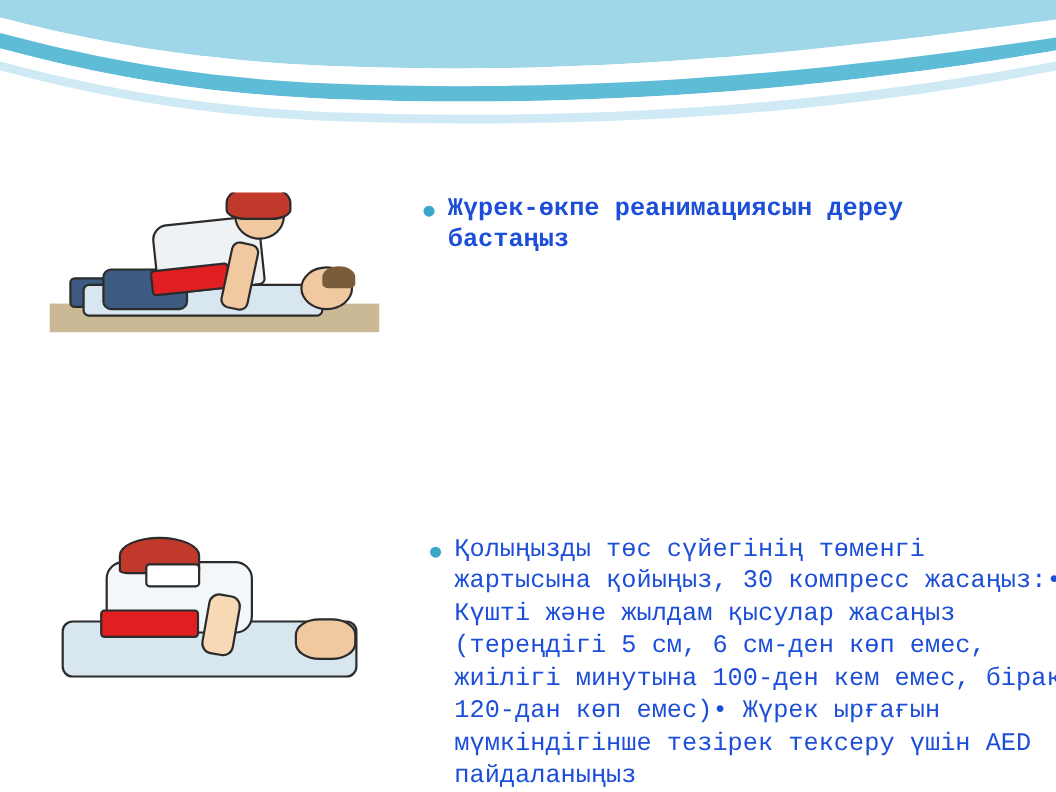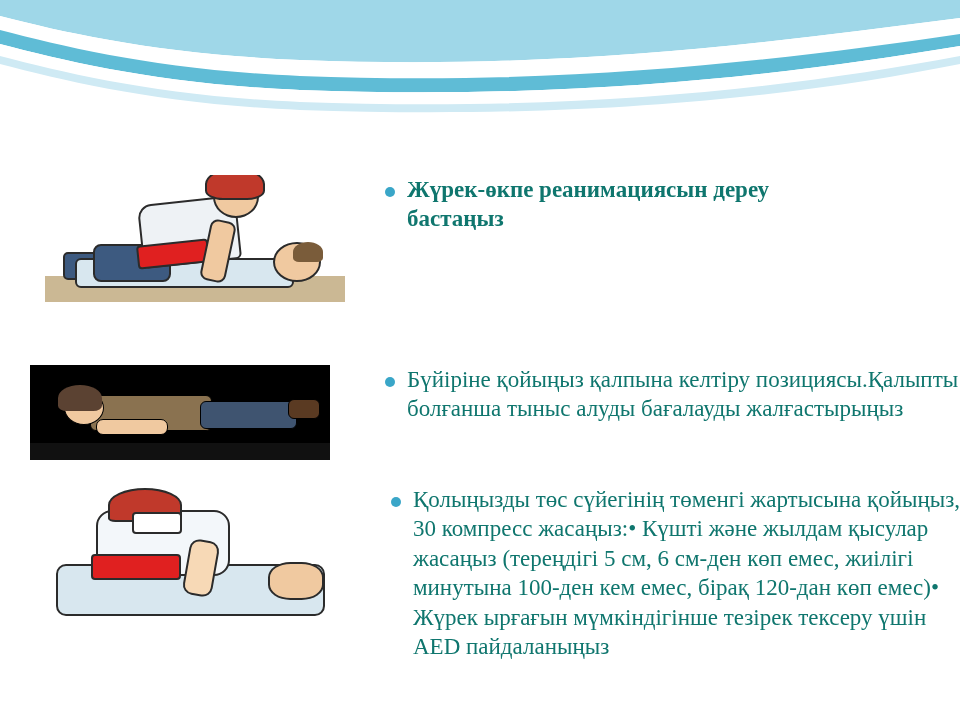--- a/index.html
+++ b/index.html
@@ -61,24 +61,24 @@
   .bullet-dot {
     flex: 0 0 auto;
     width: 10px;
     height: 10px;
     border-radius: 50%;
     background: #3aa6c8;
     margin-top: 12px;
     margin-right: 12px;
   }
   .bullet-text {
-    color: #0f766e;
+    color: #1d4ed8;
     font-size: 23px;
     line-height: 1.28;
-    font-family: Liberation Serif, serif;
+    font-family: Liberation Mono, monospace;
   }
   .bold-text {
     font-weight: bold;
   }
   .tb1 { width: 430px; }
   .tb2 { width: 560px; }
   .tb3 { width: 560px; }
 
   .sp1 { margin-left: 40px; }
   .sp2 { margin-left: 55px; }
@@ -146,35 +146,20 @@
         <div class="i1-rescuer-arm"></div>
         <div class="i1-rescuer-head"></div>
         <div class="i1-rescuer-hair"></div>
       </div>
       <div class="bullet-block sp1">
         <div class="bullet-dot"></div>
         <div class="bullet-text bold-text tb1">Жүрек-өкпе реанимациясын дереу бастаңыз</div>
       </div>
     </div>
 
-    <div class="row row-2">
-      <div class="thumb thumb-2">
-        <div class="i2-body"></div>
-        <div class="i2-legs"></div>
-        <div class="i2-shoe"></div>
-        <div class="i2-head"></div>
-        <div class="i2-hair"></div>
-        <div class="i2-arm"></div>
-        <div class="i2-ground"></div>
-      </div>
-      <div class="bullet-block sp2">
-        <div class="bullet-dot"></div>
-        <div class="bullet-text tb2">Бүйіріне қойыңыз қалпына келтіру позициясы.Қалыпты болғанша тыныс алуды бағалауды жалғастырыңыз</div>
-      </div>
-    </div>
 
     <div class="row row-3">
       <div class="thumb thumb-3">
         <div class="ill3-bg"></div>
         <div class="i3-victim"></div>
         <div class="i3-victim-head"></div>
         <div class="i3-rescuer-torso"></div>
         <div class="i3-rescuer-belt"></div>
         <div class="i3-arm"></div>
         <div class="i3-cap"></div>

